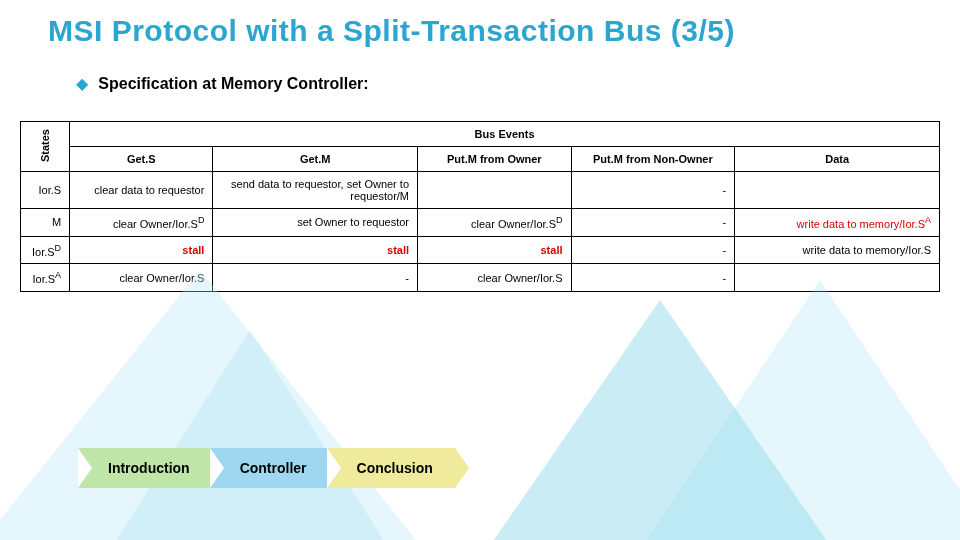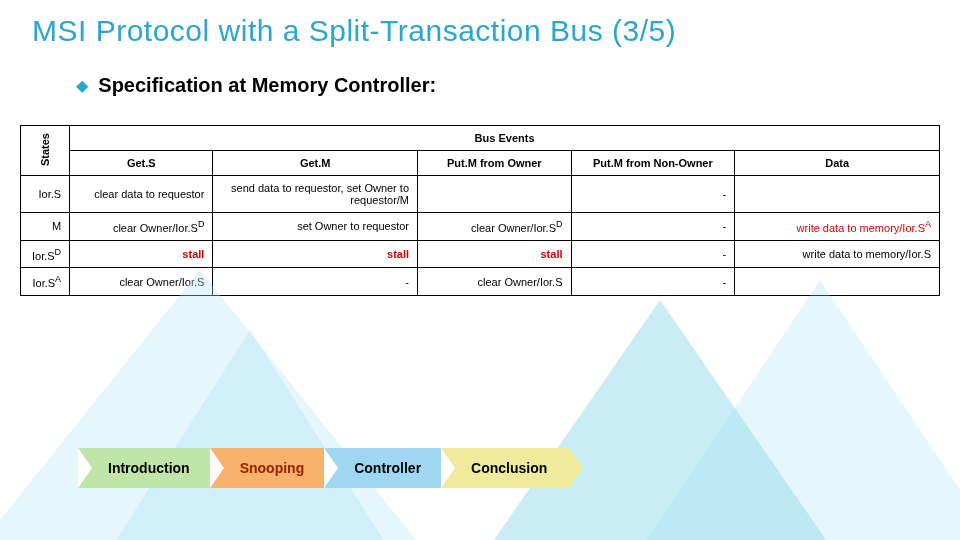--- a/index.html
+++ b/index.html
@@ -1,20 +1,20 @@
 <!DOCTYPE html>
 <html><head>
 <meta charset="utf-8">
 <style>
   html,body{margin:0;padding:0;width:960px;height:540px;font-family:"Segoe UI",Arial,sans-serif;background:#fff;overflow:hidden;position:relative}
   .slide{position:relative;width:960px;height:540px;box-sizing:border-box;padding:14px 20px 0 20px}
-  .title{font-size:30px;font-weight:400;color:#2aa6cf;margin:0 0 26px 12px;letter-spacing:.5px}
+  .title{font-size:30px;font-weight:700;color:#2aa6cf;margin:0 0 26px 28px;letter-spacing:.5px}
   .bullet-row{display:flex;align-items:center;margin:0 0 28px 56px}
   .bullet-icon{color:#2aa6cf;font-size:16px;margin-right:10px}
-  .subhead{font-size:20px;font-weight:700;color:#000}
+  .subhead{font-size:16px;font-weight:700;color:#000}
   
   .tbl{border-collapse:collapse;width:920px;margin:0 auto;font-size:11px;table-layout:fixed}
   .tbl th,.tbl td{border:1px solid #000;padding:6px 8px;text-align:right;vertical-align:middle;background:#fff}
   .tbl th{text-align:center;font-weight:700}
   .states-cell{text-align:center;font-weight:700}
   .rot{writing-mode:vertical-rl;transform:rotate(180deg);display:inline-block}
   .row-state{text-align:center}
   .stall{color:#d90000;font-weight:700}
   .red{color:#d90000}
   sup{font-size:9px}
@@ -107,17 +107,16 @@
           <td>-</td>
           <td>clear Owner/Ior.S</td>
           <td>-</td>
           <td></td>
         </tr>
       </tbody>
   </table>
 
   <div class="nav">
     <div class="chev c-a">Introduction</div>
-    <div class="chev c-b">Snooping</div>
     <div class="chev c-c">Controller</div>
     <div class="chev c-d">Conclusion</div>
   </div>
 </div>
 
 </body></html>

